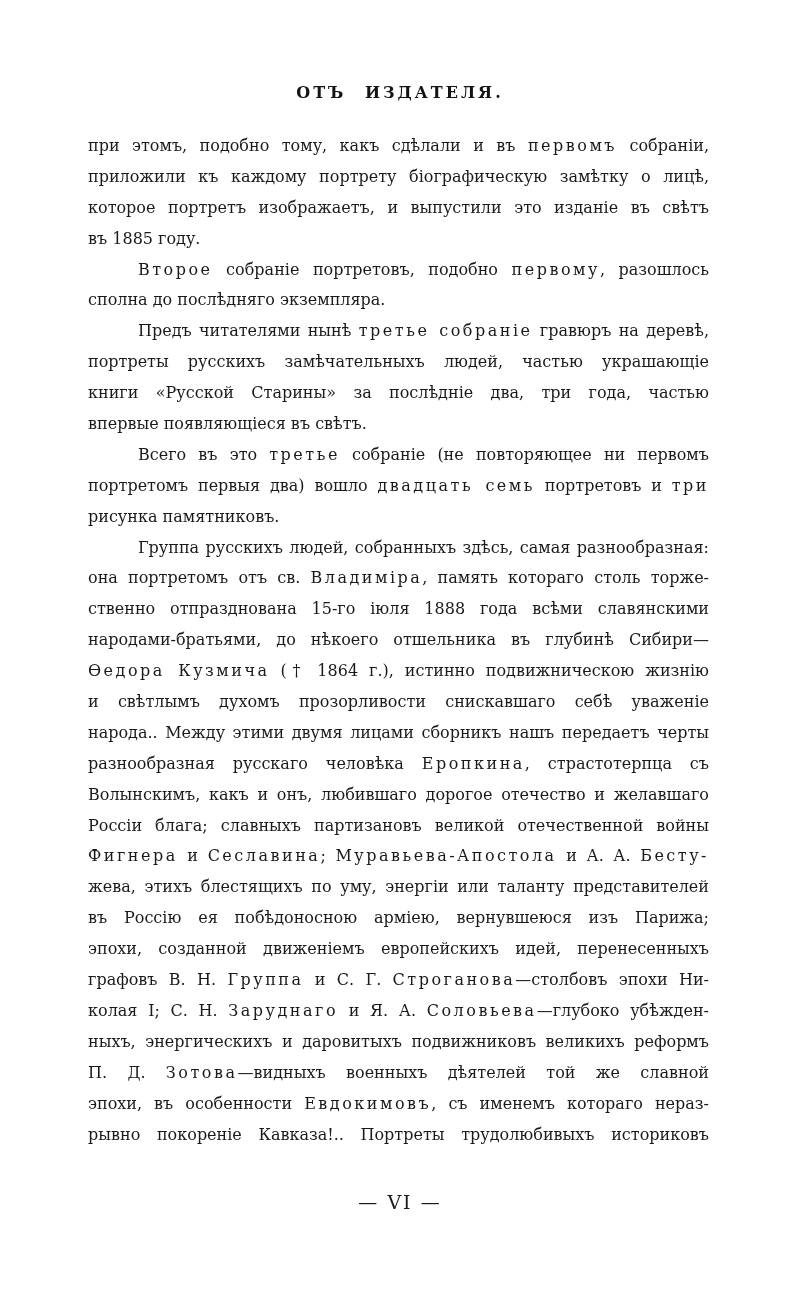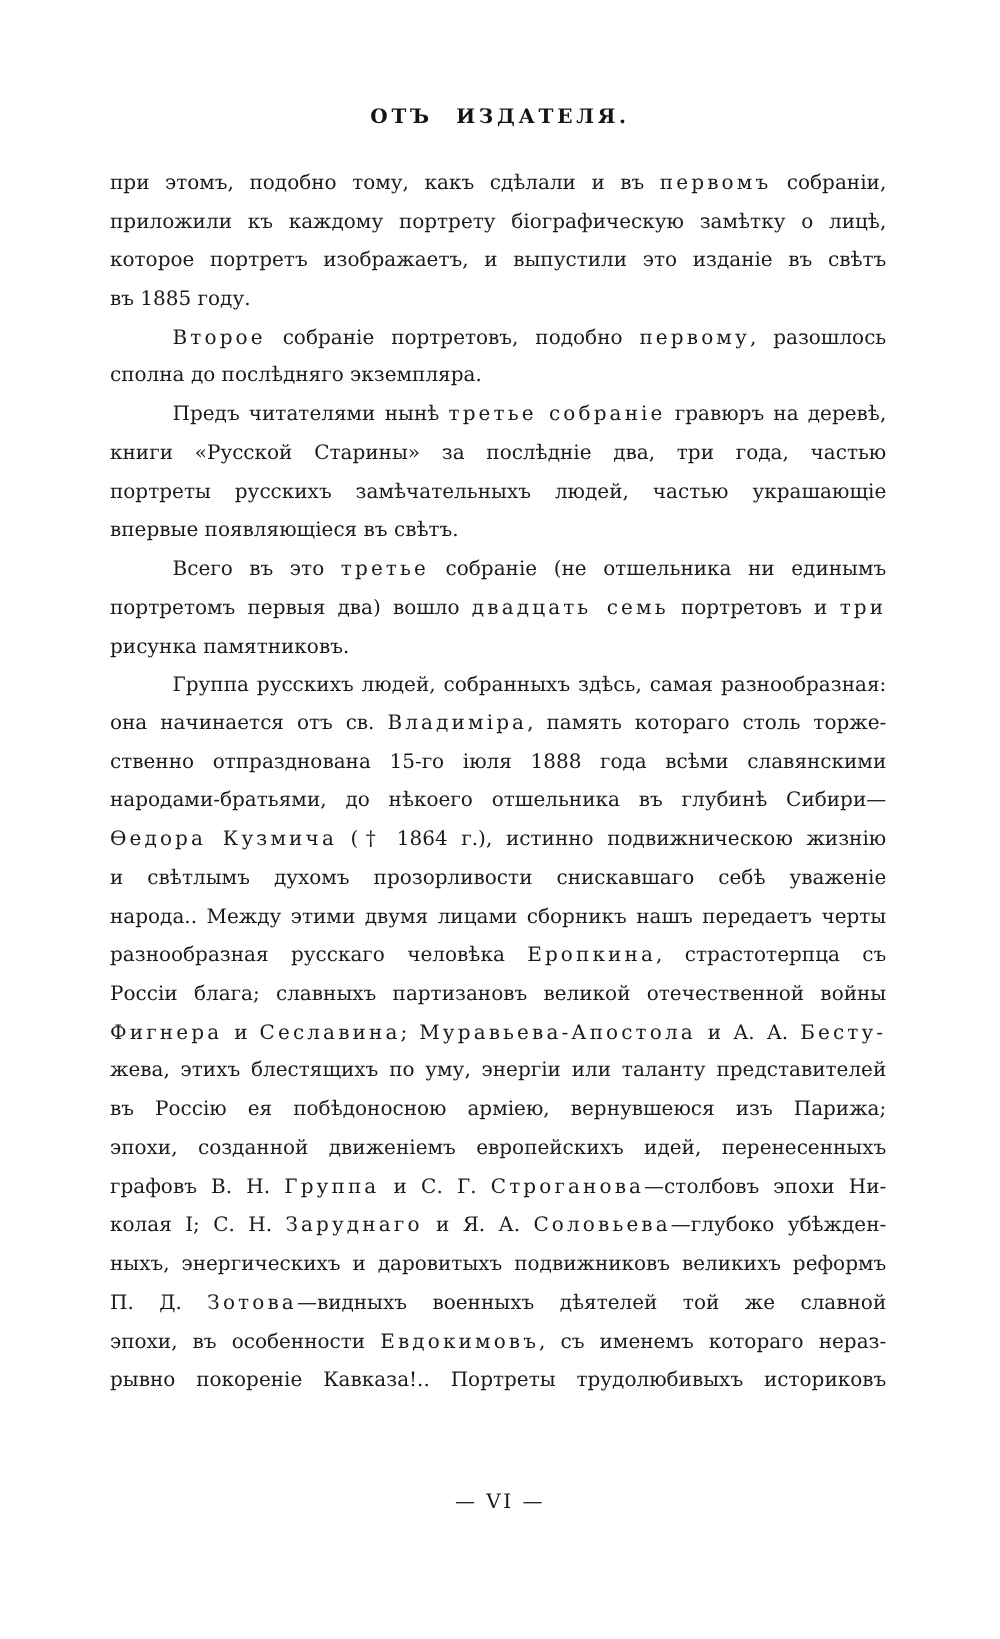--- a/index.html
+++ b/index.html
@@ -53,21 +53,21 @@
   }
   .sp {
     letter-spacing: 2.5px;
   }
   .folio {
     position: absolute;
     top: 1191px;
     left: 0;
     width: 100%;
     text-align: center;
-    font-size: 16px;
+    font-size: 19px;
     letter-spacing: 2px;
     color: #1a1a1a;
   }
 </style>
 </head>
 <body>
 
 <div class="page">
   <div class="head">ОТЪ ИЗДАТЕЛЯ.</div>
 
@@ -77,38 +77,39 @@
         <div class="line just"><span>приложили къ каждому портрету біографическую замѣтку о лицѣ,</span></div>
         <div class="line just"><span>которое портретъ изображаетъ, и выпустили это изданіе въ свѣтъ</span></div>
         <div class="line"><span>въ 1885 году.</span></div>
       </div>
       <div class="para">
         <div class="line just indent"><span class="sp">Второе</span><span> собраніе портретовъ, подобно </span><span class="sp">первому</span><span>, разошлось</span></div>
         <div class="line"><span>сполна до послѣдняго экземпляра.</span></div>
       </div>
       <div class="para">
         <div class="line just indent"><span>Предъ читателями нынѣ </span><span class="sp">третье собраніе</span><span> гравюръ на деревѣ,</span></div>
+        <div class="line just"><span>портреты русскихъ замѣчательныхъ людей, частью украшающіе</span></div>
         <div class="line just"><span>книги «Русской Старины» за послѣдніе два, три года, частью</span></div>
-        <div class="line just"><span>портреты русскихъ замѣчательныхъ людей, частью украшающіе</span></div>
         <div class="line"><span>впервые появляющіеся въ свѣтъ.</span></div>
       </div>
       <div class="para">
-        <div class="line just indent"><span>Всего въ это </span><span class="sp">третье</span><span> собраніе (не отшельника ни единымъ</span></div>
+        <div class="line just indent"><span>Всего въ это </span><span class="sp">третье</span><span> собраніе (не повторяющее ни первомъ</span></div>
         <div class="line just"><span>портретомъ первыя два) вошло </span><span class="sp">двадцать семь</span><span> портретовъ и </span><span class="sp">три</span></div>
         <div class="line"><span>рисунка памятниковъ.</span></div>
       </div>
       <div class="para">
         <div class="line just indent"><span>Группа русскихъ людей, собранныхъ здѣсь, самая разнообразная:</span></div>
-        <div class="line just"><span>она начинается отъ св. </span><span class="sp">Владиміра</span><span>, память котораго столь торже-</span></div>
+        <div class="line just"><span>она портретомъ отъ св. </span><span class="sp">Владиміра</span><span>, память котораго столь торже-</span></div>
         <div class="line just"><span>ственно отпразднована 15-го іюля 1888 года всѣми славянскими</span></div>
         <div class="line just"><span>народами-братьями, до нѣкоего отшельника въ глубинѣ Сибири—</span></div>
         <div class="line just"><span class="sp">Ѳедора Кузмича</span><span> († 1864 г.), истинно подвижническою жизнію</span></div>
         <div class="line just"><span>и свѣтлымъ духомъ прозорливости снискавшаго себѣ уваженіе</span></div>
         <div class="line just"><span>народа.. Между этими двумя лицами сборникъ нашъ передаетъ черты</span></div>
         <div class="line just"><span>разнообразная русскаго человѣка </span><span class="sp">Еропкина</span><span>, страстотерпца съ</span></div>
+        <div class="line just"><span>Волынскимъ, какъ и онъ, любившаго дорогое отечество и желавшаго</span></div>
         <div class="line just"><span>Россіи блага; славныхъ партизановъ великой отечественной войны</span></div>
         <div class="line just"><span class="sp">Фигнера</span><span> и </span><span class="sp">Сеславина</span><span>; </span><span class="sp">Муравьева-Апостола</span><span> и А. А. </span><span class="sp">Бесту-</span></div>
         <div class="line just"><span>жева, этихъ блестящихъ по уму, энергіи или таланту представителей</span></div>
         <div class="line just"><span>въ Россію ея побѣдоносною арміею, вернувшеюся изъ Парижа;</span></div>
         <div class="line just"><span>эпохи, созданной движеніемъ европейскихъ идей, перенесенныхъ</span></div>
         <div class="line just"><span>графовъ В. Н. </span><span class="sp">Группа</span><span> и С. Г. </span><span class="sp">Строганова</span><span>—столбовъ эпохи Ни-</span></div>
         <div class="line just"><span>колая I; С. Н. </span><span class="sp">Заруднаго</span><span> и Я. А. </span><span class="sp">Соловьева</span><span>—глубоко убѣжден-</span></div>
         <div class="line just"><span>ныхъ, энергическихъ и даровитыхъ подвижниковъ великихъ реформъ</span></div>
         <div class="line just"><span>П. Д. </span><span class="sp">Зотова</span><span>—видныхъ военныхъ дѣятелей той же славной</span></div>
         <div class="line just"><span>эпохи, въ особенности </span><span class="sp">Евдокимовъ</span><span>, съ именемъ котораго нераз-</span></div>

